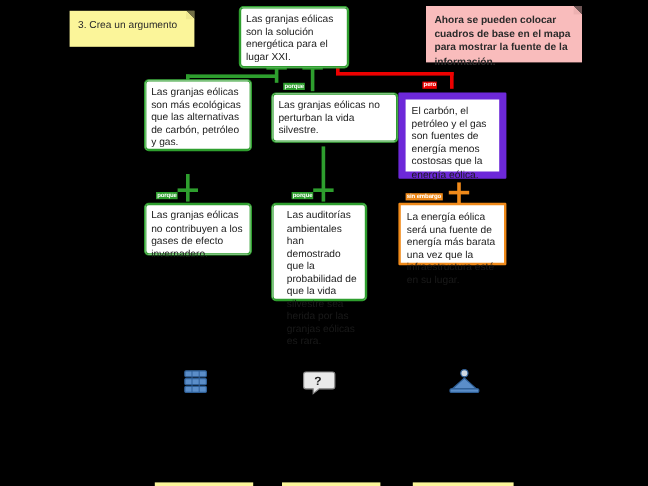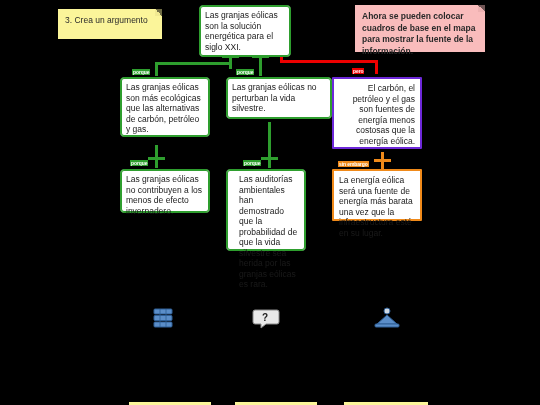--- a/index.html
+++ b/index.html
@@ -15,21 +15,21 @@
     position:absolute;
     background:#ffffff;
     color:#1a1a1a;
     font-size:8.5px;
     line-height:10.5px;
     padding:4px 5px;
     box-sizing:border-box;
     border-radius:4px;
   }
   .node.green{border:1.5px solid #2e9e2e;box-shadow:0 0 0 1px #2e9e2e inset;}
-  .node.red{border:2px solid #6d28d9;border-radius:1px;text-align:right;}
+  .node.red{border:6px solid #6d28d9;border-radius:1px;}
   .node.orange{border:2px solid #f08a1a;border-radius:1px;}
 
   
   .sticky{
     position:absolute;
     box-sizing:border-box;
     font-size:8.5px;
     line-height:11.5px;
     padding:6px 7px;
     color:#2a2a2a;
@@ -117,37 +117,37 @@
 
   <div class="vline g" style="left:268px;top:122px;height:46px;"></div>
   <div class="cap g" style="left:261px;top:157px;width:17px;"></div>
   <div class="clabel g" style="left:243px;top:160px;">porque</div>
 
   <div class="vline o" style="left:381px;top:152px;height:18px;"></div>
   <div class="cap o" style="left:374px;top:159px;width:17px;"></div>
   <div class="clabel o" style="left:338px;top:161px;">sin embargo</div>
 
   <div class="node green" style="left:199px;top:5px;width:92px;height:52px;">
-    <span>Las granjas eólicas son la solución energética para el siglo XXI.</span>
+    <span>Las granjas eólicas son la solución energética para el lugar XXI.</span>
   </div>
 
-  <div class="node green" style="left:120px;top:77px;width:90px;height:60px;">
+  <div class="node green" style="left:120px;top:66px;width:90px;height:60px;">
     <span>Las granjas eólicas son más ecológicas que las alternativas de carbón, petróleo y gas.</span>
   </div>
 
   <div class="node green" style="left:226px;top:77px;width:106px;height:42px;">
     <span>Las granjas eólicas no perturban la vida silvestre.</span>
   </div>
 
   <div class="node red" style="left:332px;top:77px;width:90px;height:72px;">
     <span>El carbón, el petróleo y el gas son fuentes de energía menos costosas que la energía eólica.</span>
   </div>
 
   <div class="node green" style="left:120px;top:169px;width:90px;height:44px;">
-    <span>Las granjas eólicas no contribuyen a los menos de efecto invernadero.</span>
+    <span>Las granjas eólicas no contribuyen a los gases de efecto invernadero.</span>
   </div>
 
   <div class="node green" style="left:226px;top:169px;width:80px;height:82px;padding-left:12px;">
     <span>Las auditorías ambientales han demostrado que la probabilidad de que la vida silvestre sea herida por las granjas eólicas es rara.</span>
   </div>
 
   <div class="node orange" style="left:332px;top:169px;width:90px;height:52px;">
     <span>La energía eólica será una fuente de energía más barata una vez que la infraestructura esté en su lugar.</span>
   </div>
 

